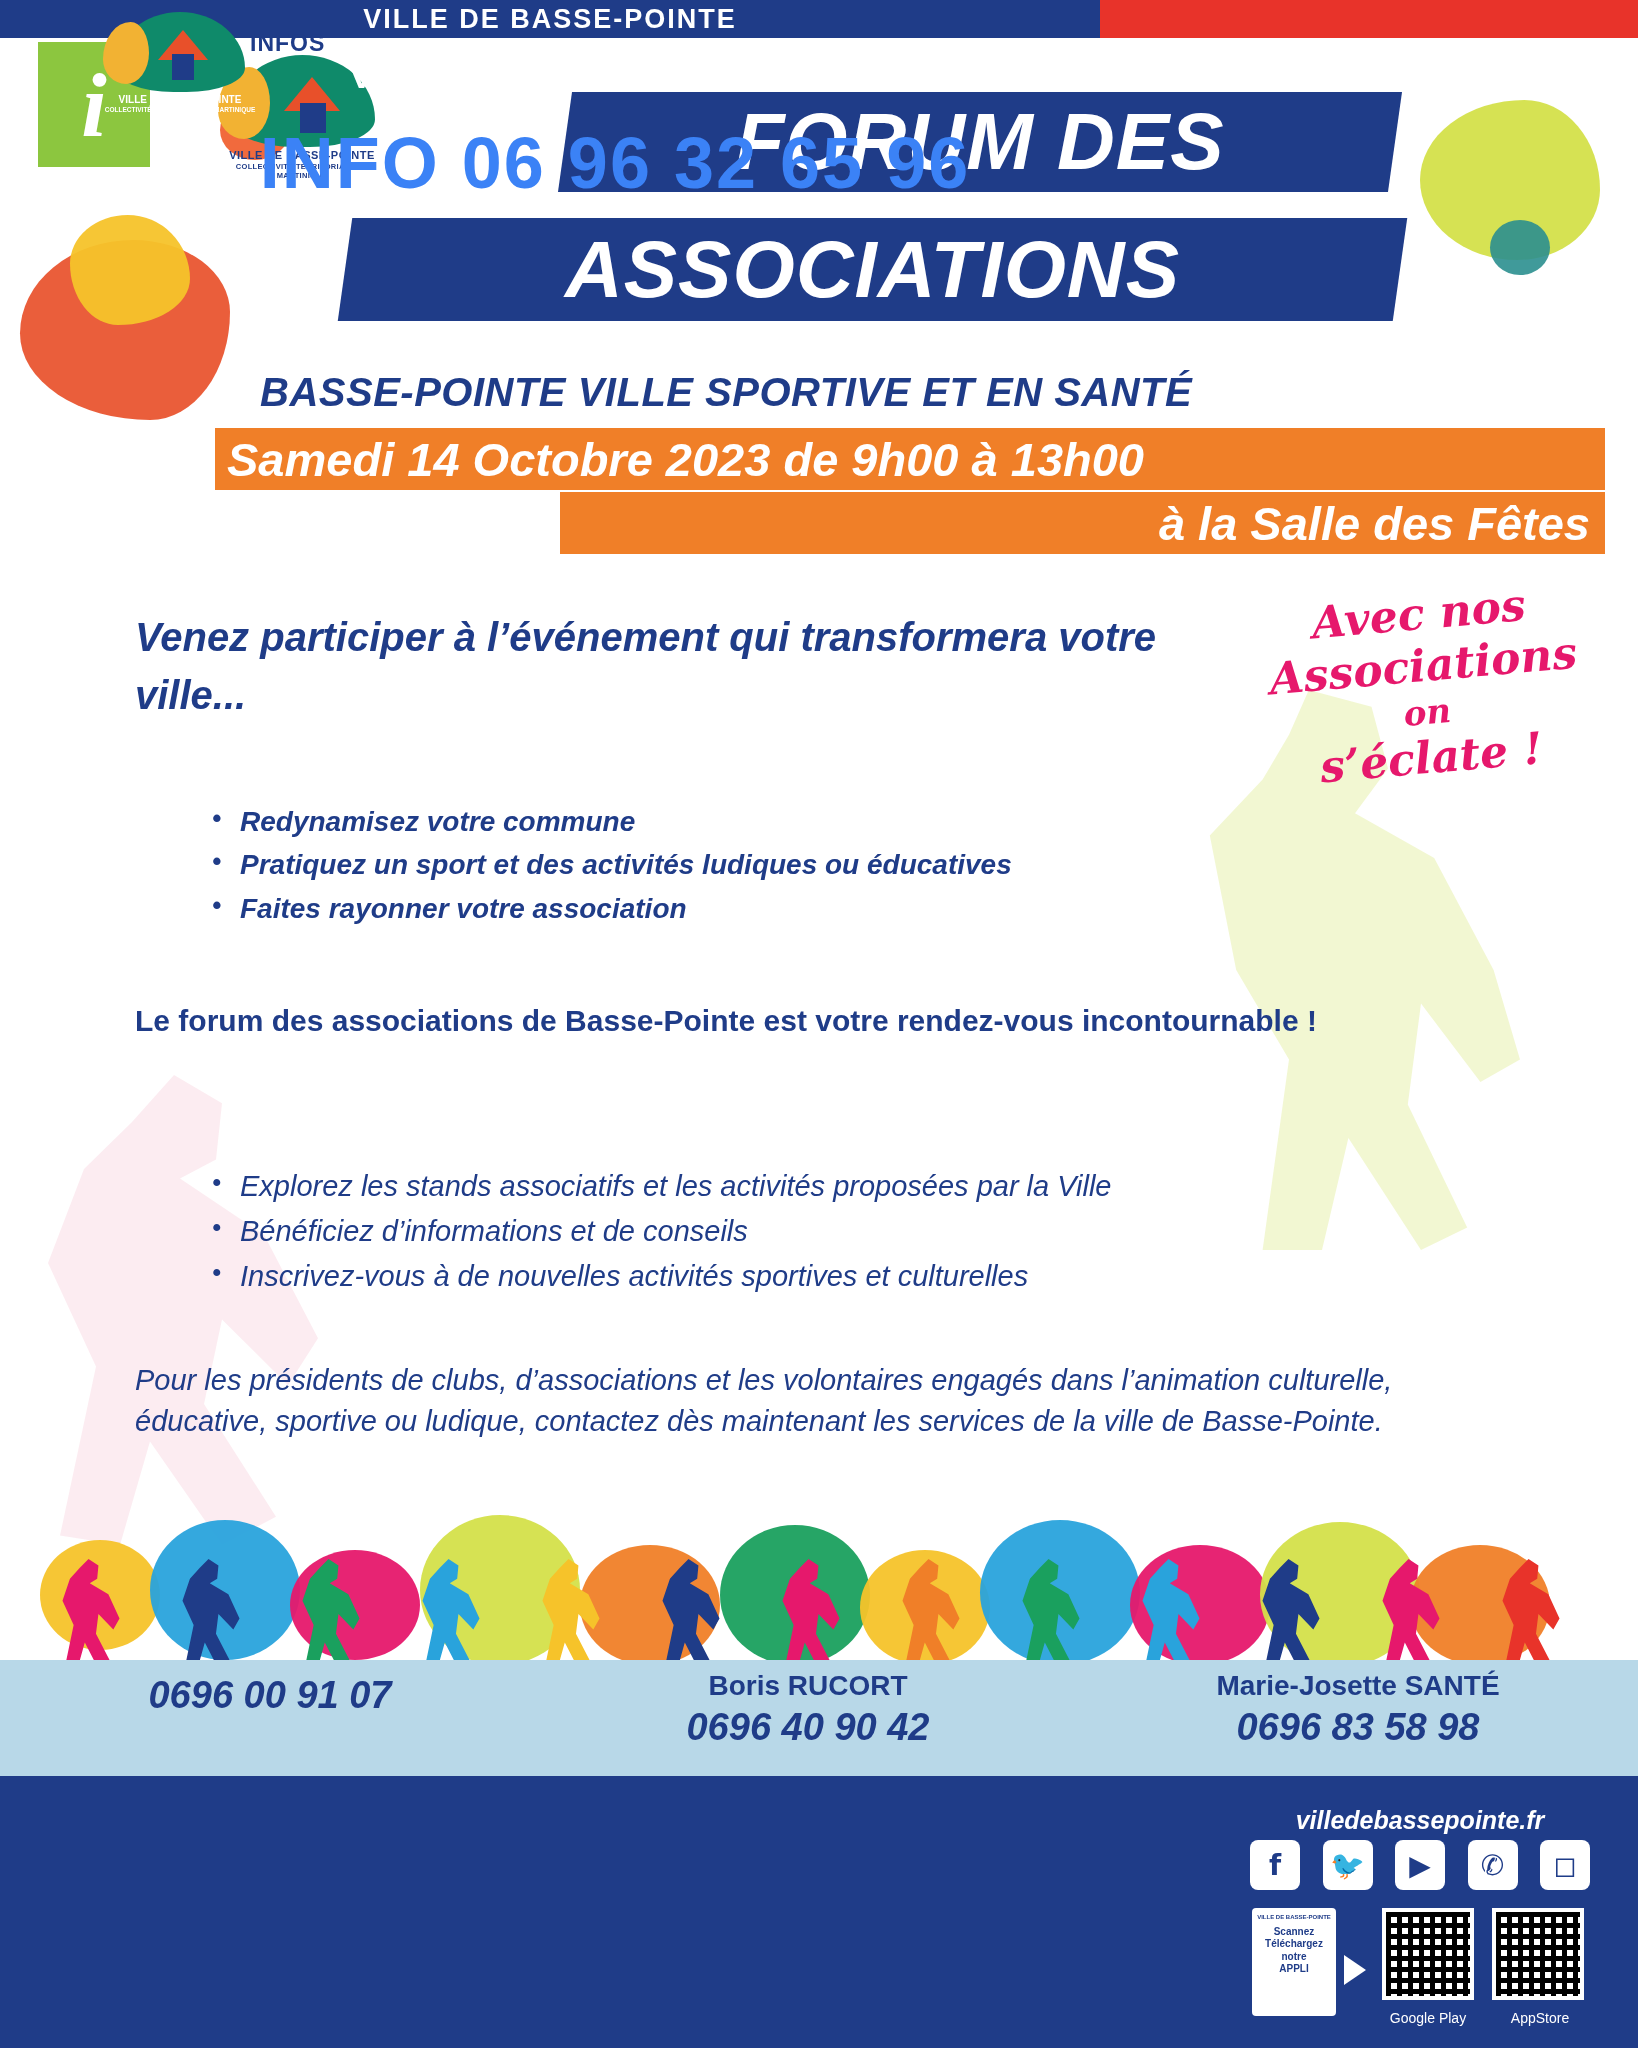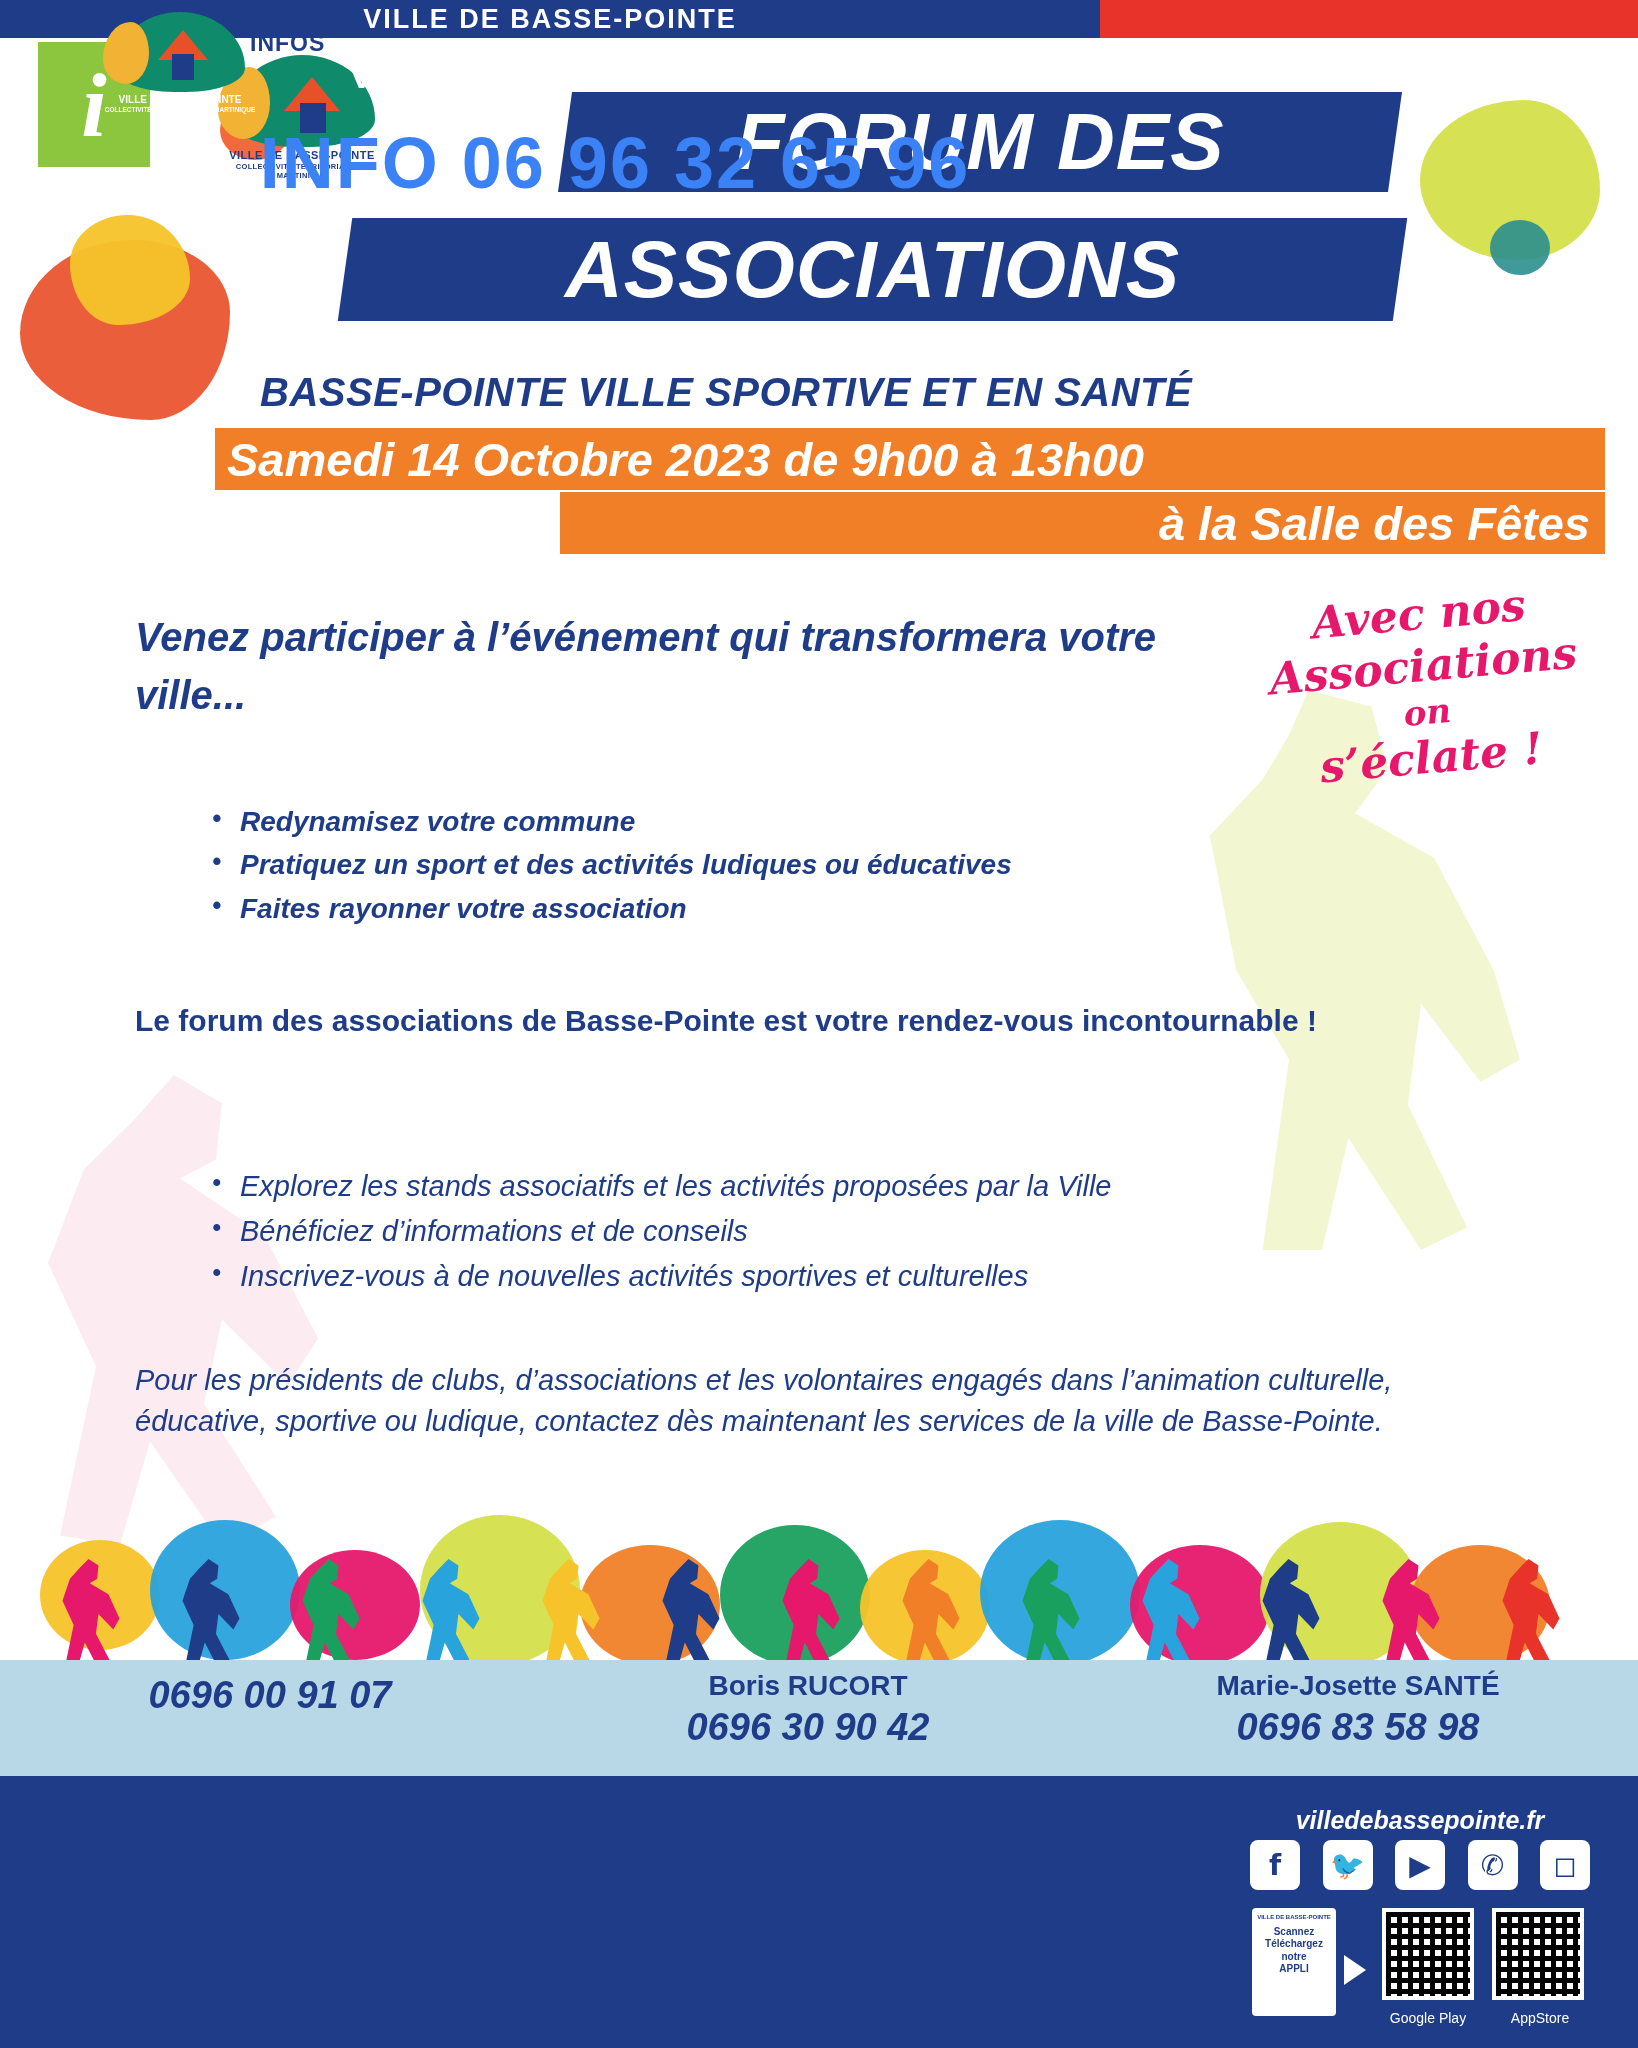--- a/index.html
+++ b/index.html
@@ -371,21 +371,21 @@
     <div class="fig" style="left:1380px;background:#e6186c;"></div>
     <div class="fig" style="left:1500px;background:#e8332a;"></div>
   </div>
 
   <div class="contacts">
     <div class="contact" style="left:10px;">
       <div class="ph">0696 00 91 07</div>
     </div>
     <div class="contact" style="left:548px;">
       <div class="nm">Boris RUCORT</div>
-      <div class="ph">0696 30 90 42</div>
+      <div class="ph">0696 40 90 42</div>
     </div>
     <div class="contact" style="left:1098px;">
       <div class="nm">Marie-Josette SANTÉ</div>
       <div class="ph">0696 83 58 98</div>
     </div>
   </div>
 
   <div class="footer"></div>
 
   <div class="footer-logo">

